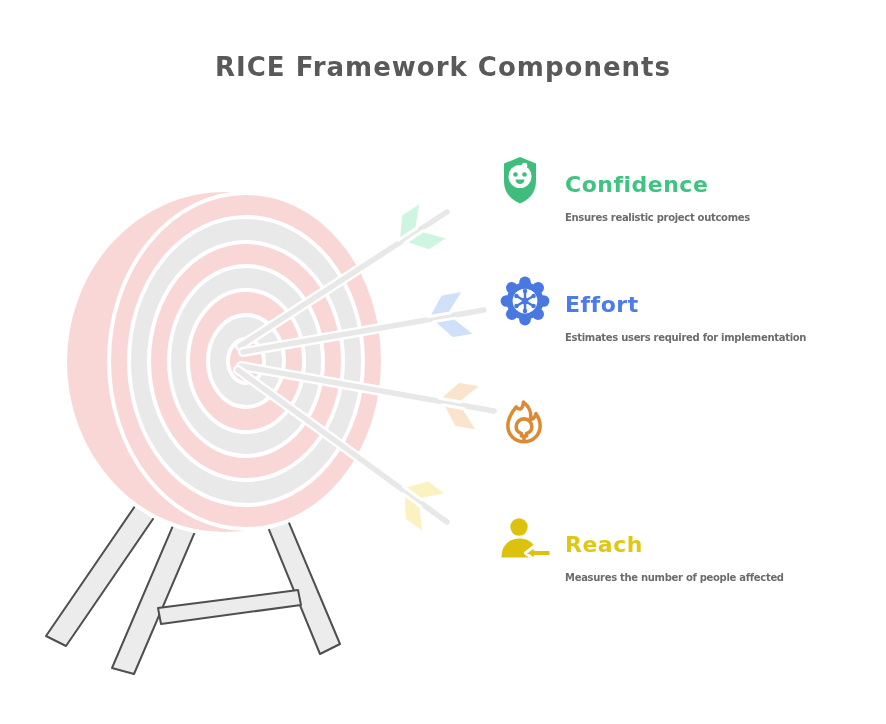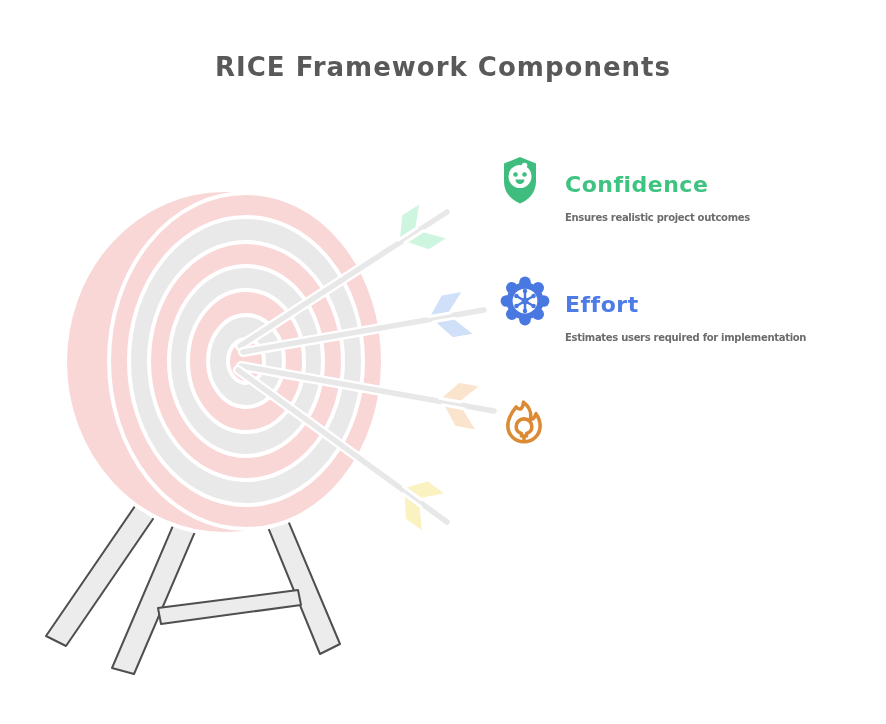--- a/index.html
+++ b/index.html
@@ -202,14 +202,27 @@
       <svg width="50" height="52" viewBox="0 0 48 48" style="margin:4px 0 0 1px">
         <g fill="none" stroke="#DC8A33" stroke-width="3.4" stroke-linecap="round" stroke-linejoin="round">
           <path d="M16.5 9.5 C12 15 8.5 21 8.5 27.5 C8.5 36.5 15.5 43 24 43 C32.5 43 39.5 36.5 39.5 27.5 C39.5 23.5 38 19.5 35.5 16 C34.5 19.5 32.5 21.5 30 21.5 C31.5 15.5 29 9 23.5 5 C23 11 20.5 13.5 16.5 9.5 Z"></path>
           <path d="M24 21 C19.5 21 16.5 24.5 16.5 28.5 C16.5 31.5 18.5 34 21.5 35 L21.5 37.5 L26.5 37.5 L26.5 35 C29.5 34 31.5 31.5 31.5 28.5 C31.5 24.5 28.5 21 24 21 Z"></path>
           <line x1="24" y1="38" x2="24" y2="41"></line>
         </g>
       </svg>
     </div>
   </div>
 
+  <div class="item item-reach">
+    <div class="icon-box">
+      <svg width="56" height="52" viewBox="0 0 56 52" style="margin:4px 0 0 0">
+        <circle cx="21" cy="11" r="8.7" fill="#DCC20E"></circle>
+        <path d="M3.5 41.5 C3.5 29 11.5 22.5 21.5 22.5 C31 22.5 38.5 28.5 38.5 38 L38.5 41.5 Z" fill="#DCC20E"></path>
+        <polygon points="27.5,37 37,29.5 37,33.5 53,33.5 53,40.5 37,40.5 37,44.5" fill="#DCC20E" stroke="#ffffff" stroke-width="3" stroke-linejoin="round"></polygon>
+      </svg>
+    </div>
+    <div class="text-block">
+      <div class="item-label" style="color: rgb(224, 199, 19);">Reach</div>
+      <div class="item-desc">Measures the number of people affected</div>
+    </div>
+  </div>
 
 </div>
 
 </body></html>

